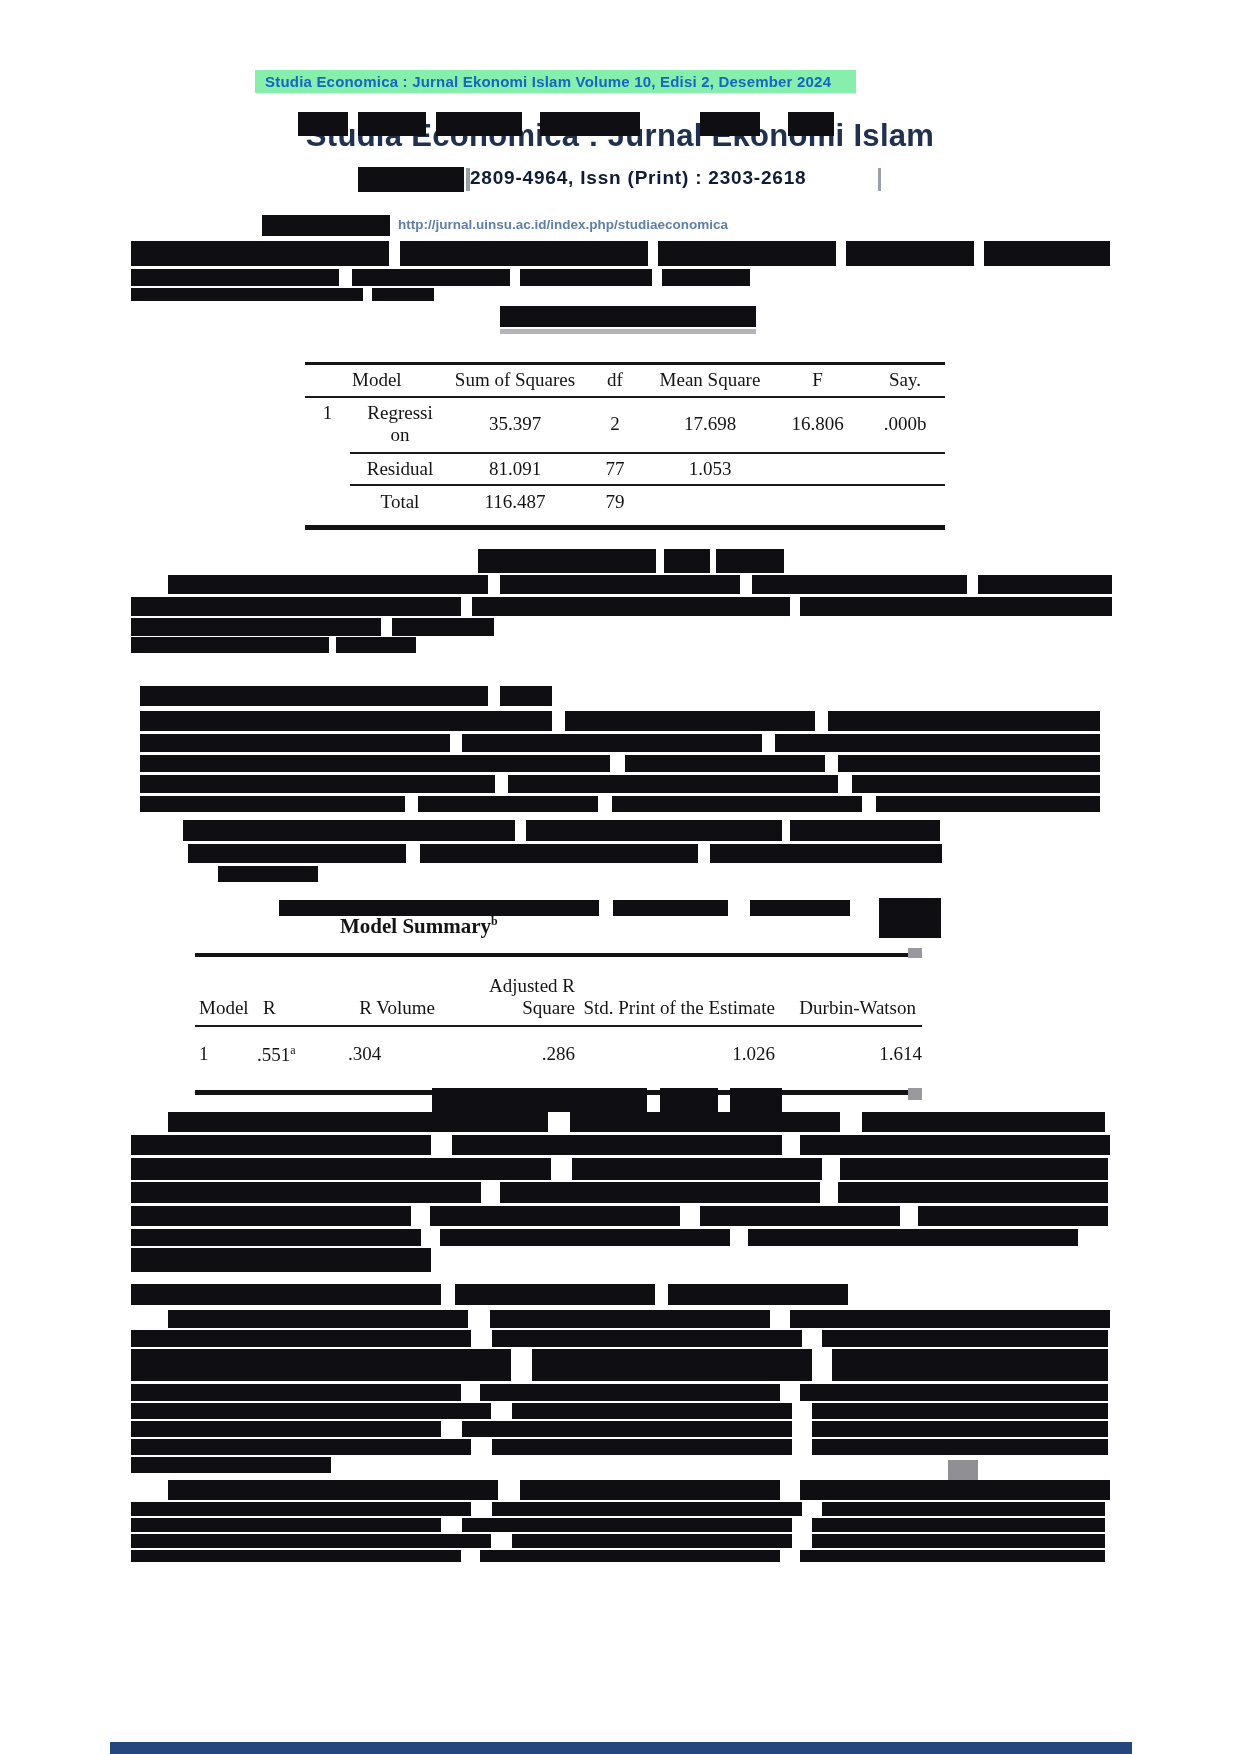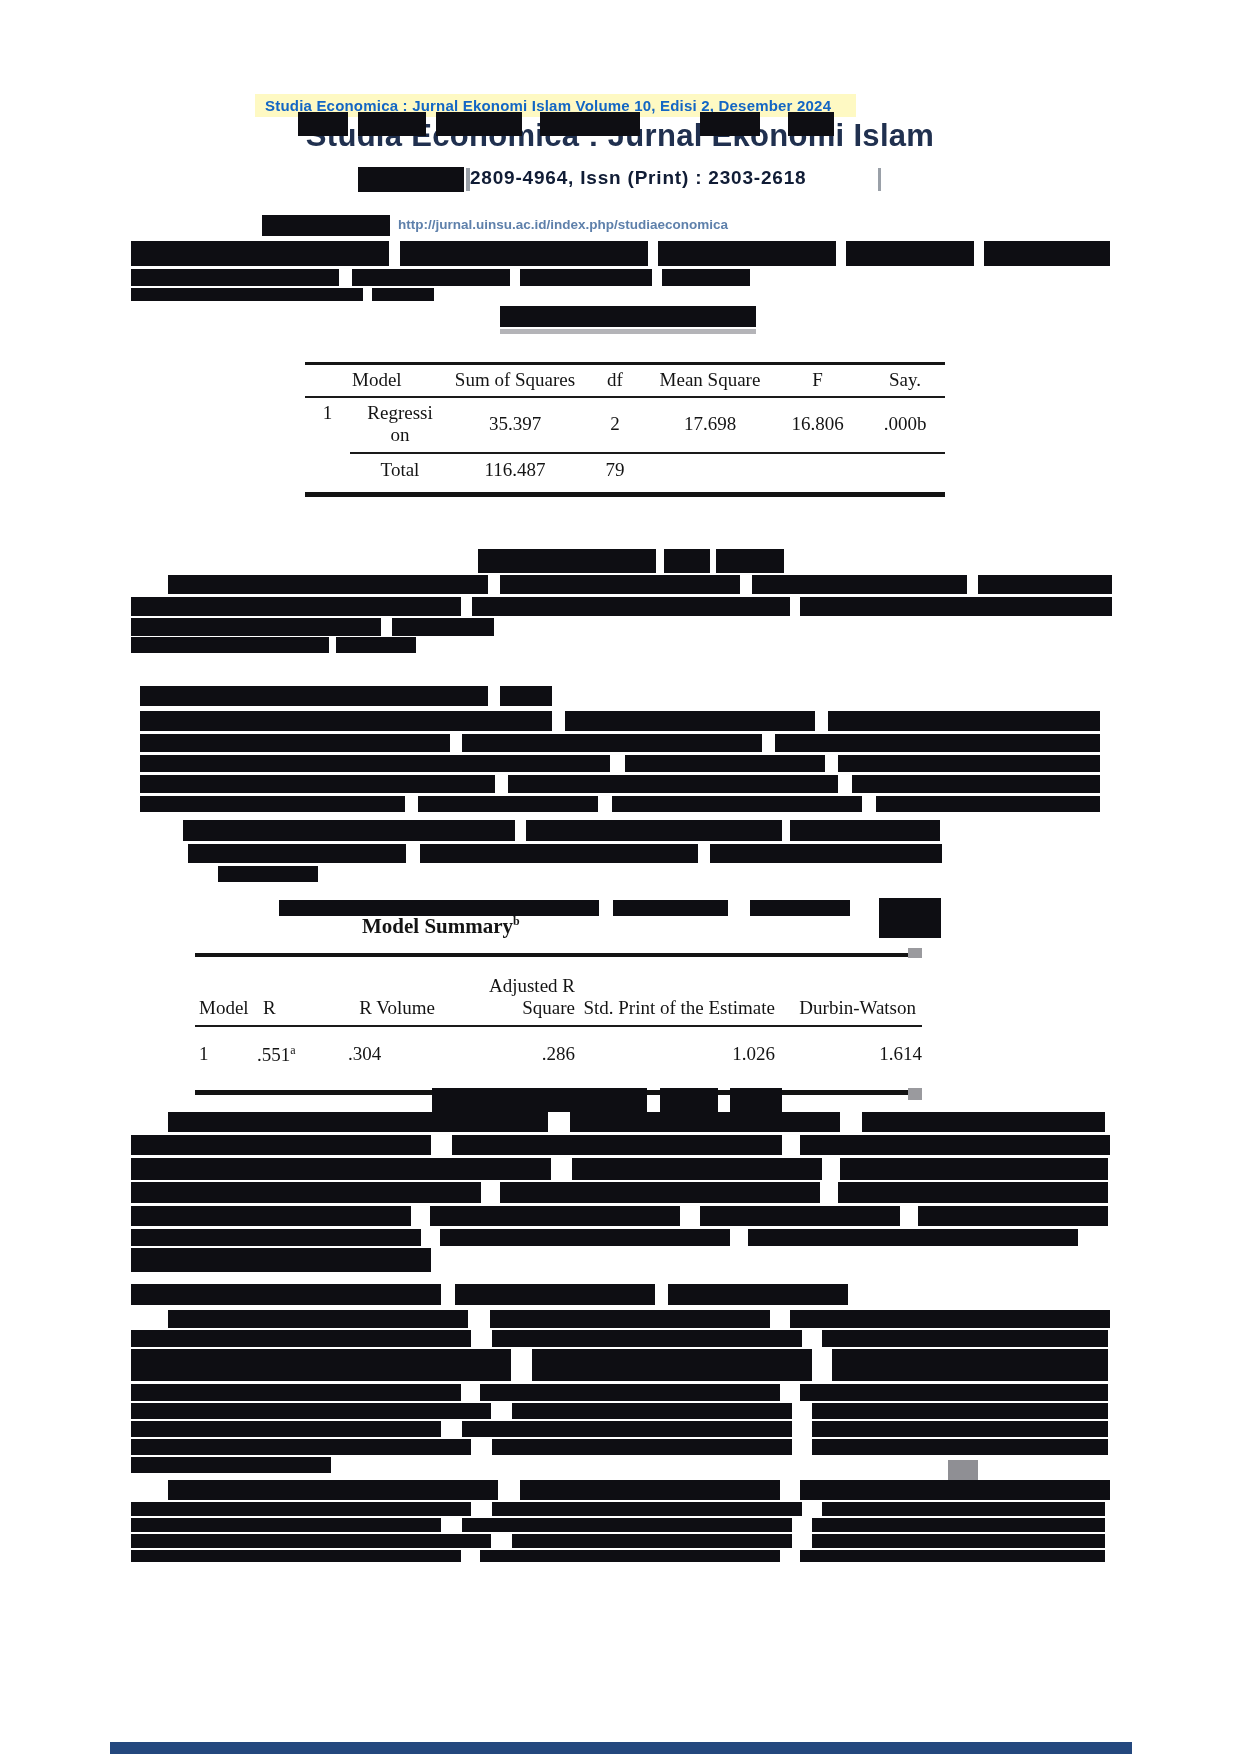--- a/index.html
+++ b/index.html
@@ -1,20 +1,20 @@
 <!DOCTYPE html>
 <html><head>
 <meta charset="utf-8">
 <style>
   html,body{margin:0;padding:0;background:#e8e8e8;}
   .page{position:relative;width:1240px;height:1754px;background:#ffffff;margin:0 auto;
         font-family:"Liberation Serif", serif;color:#141414;overflow:hidden;}
 
   
-  .topbar{position:absolute;left:255px;top:94px;width:601px;height:23px;background:#fef9c3;
+  .topbar{position:absolute;left:255px;top:70px;width:601px;height:23px;background:#86efac;
           overflow:hidden;}
   .topbar span{display:block;white-space:nowrap;color:#1366c4;font-family:"Liberation Sans",sans-serif;
           font-weight:bold;font-size:15px;line-height:23px;padding-left:10px;letter-spacing:.2px;}
   .jtitle{position:absolute;left:0;right:0;top:118px;text-align:center;z-index:1;
           font-family:"Liberation Sans",sans-serif;font-weight:bold;font-size:31px;
           color:#20304f;letter-spacing:.3px;margin:0;}
   .issn{position:absolute;left:470px;top:167px;z-index:1;font-family:"Liberation Sans",sans-serif;
           font-weight:bold;font-size:19px;letter-spacing:.8px;color:#101c35;}
   .url{position:absolute;left:398px;top:217px;z-index:1;font-family:"Liberation Sans",sans-serif;
           font-weight:bold;font-size:13.5px;color:#5e80ab;text-decoration:none;}
@@ -33,21 +33,21 @@
   table.anova td{text-align:center;vertical-align:middle;line-height:1.15;}
   table.anova .th-model{text-align:left;padding-left:2px;}
   table.anova tr.r1 td{padding:4px 0 6px 0;}
   table.anova tr.r1 td.partial, table.anova tr.r2 td.partial{border-bottom:2px solid #1a1a1a;}
   table.anova tr.r2 td{padding:4px 0 5px 0;}
   table.anova tr.r3 td{padding:5px 0 12px 0;}
   table.anova td.no{vertical-align:top;padding-top:5px;}
   .wrap-model{display:block;width:70px;margin:0 auto;word-break:break-all;text-align:center;}
 
   
-  .ms-title{position:absolute;left:340px;top:914px;font-weight:bold;font-size:21px;margin-left:22px;}
+  .ms-title{position:absolute;left:340px;top:914px;font-weight:bold;font-size:21px;}
   table.ms{position:absolute;left:195px;top:953px;width:727px;border-collapse:collapse;
           font-size:19px;border-top:4px solid #131313;border-bottom:5px solid #131313;}
   table.ms th{font-weight:normal;vertical-align:bottom;padding:18px 0 6px 0;line-height:1.15;
           border-bottom:2px solid #1a1a1a;}
   table.ms td{padding:16px 0 24px 0;vertical-align:middle;}
   .al{text-align:left;} .ac{text-align:right;} .ar{text-align:right;padding-right:6px !important;}
   .pl4{padding-left:4px !important;} .pl8{padding-left:8px !important;} .pl2{padding-left:2px !important;}
 
   sup{font-size:12px;}
 
@@ -94,20 +94,29 @@
       <tr class="r1">
         <td class="no">1</td>
         <td class="partial">
           <span class="wrap-model">Regression</span>
         </td>
         <td class="partial">35.397</td>
         <td class="partial">2</td>
         <td class="partial">17.698</td>
         <td class="partial">16.806</td>
         <td class="partial">.000b</td>
+      </tr>
+      <tr class="r2">
+        <td></td>
+        <td class="partial">Residual</td>
+        <td class="partial">81.091</td>
+        <td class="partial">77</td>
+        <td class="partial">1.053</td>
+        <td class="partial"></td>
+        <td class="partial"></td>
       </tr>
       <tr class="r3">
         <td></td>
         <td>Total</td>
         <td>116.487</td>
         <td>79</td>
         <td></td>
         <td></td>
         <td></td>
       </tr>

